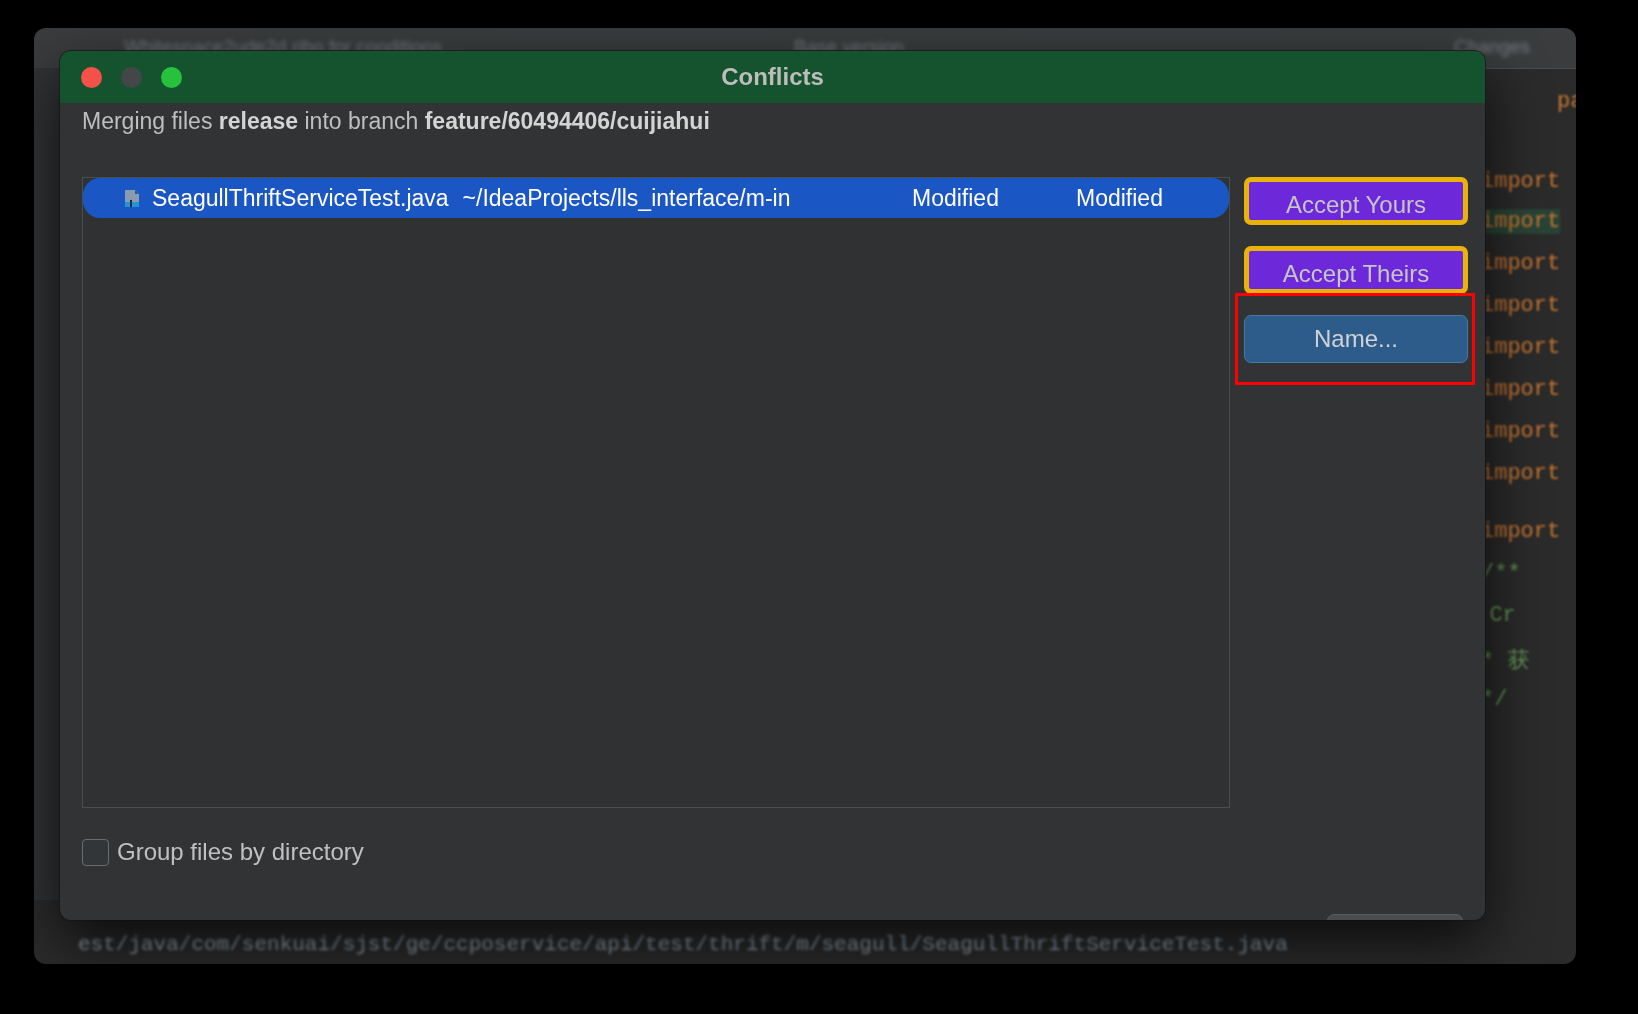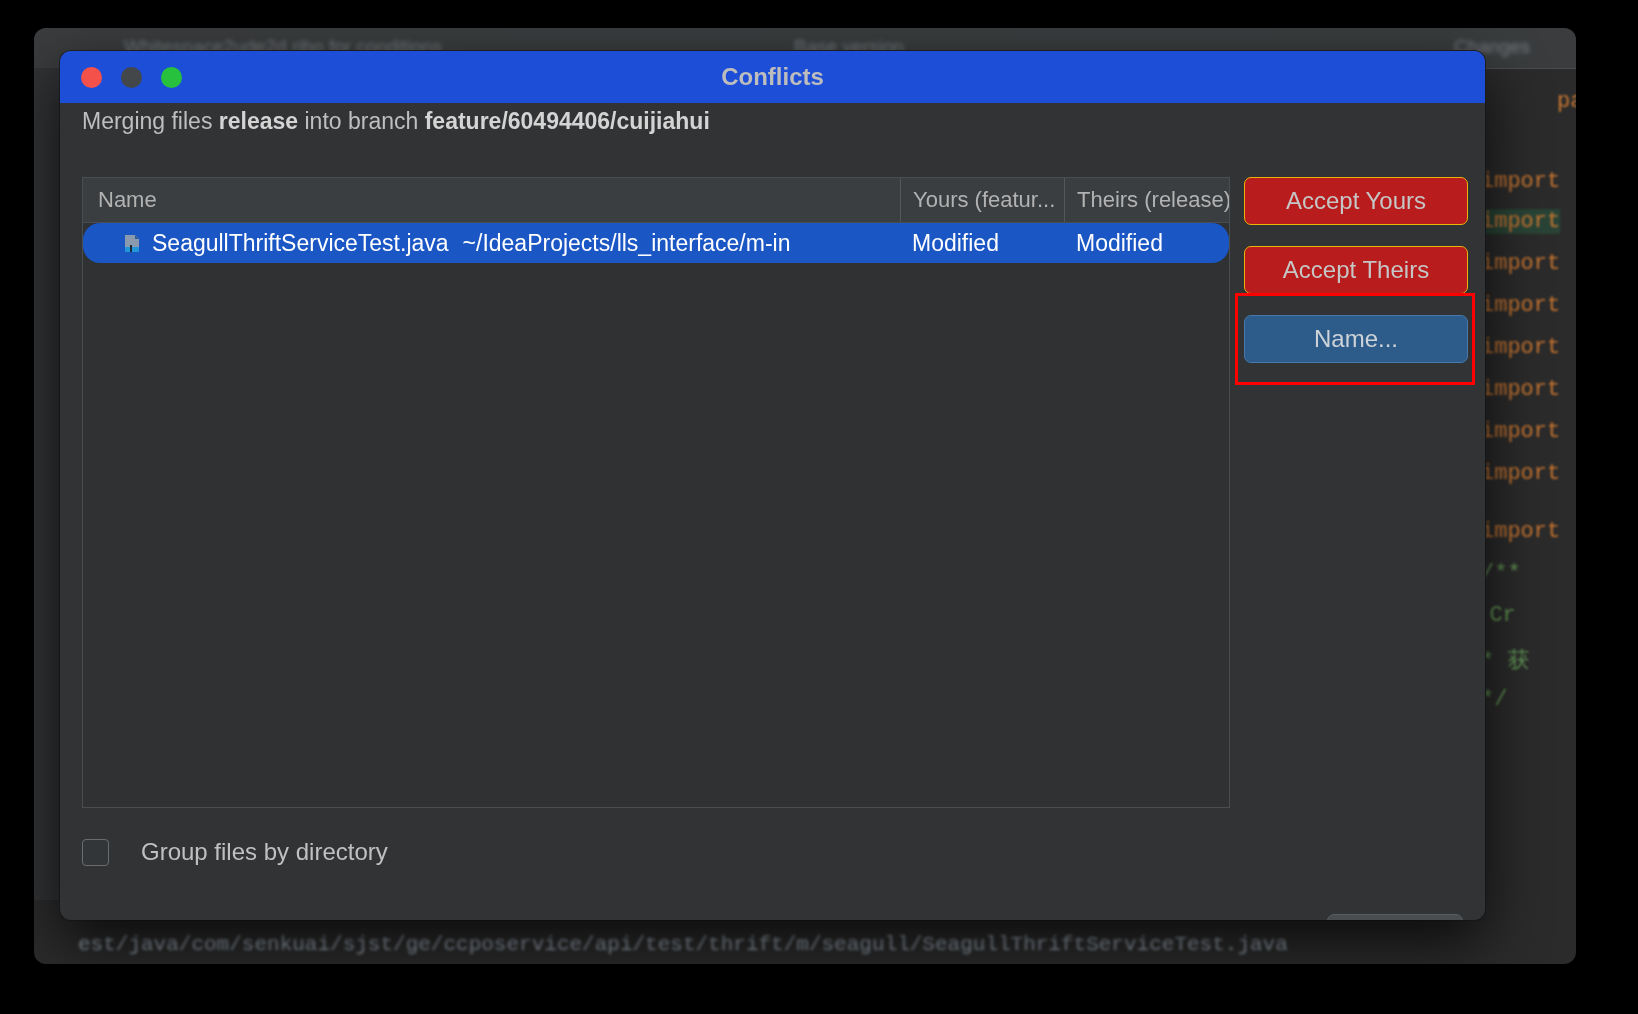--- a/index.html
+++ b/index.html
@@ -99,21 +99,21 @@
     width: 1425px;
     height: 869px;
     background: #313335;
     border-radius: 11px;
     box-shadow: 0 22px 60px rgba(0,0,0,.75), 0 0 0 1px #222426;
     overflow: hidden;
   }
   .titlebar {
     position: relative;
     height: 52px;
-    background: #1d4ed8;
+    background: #14532d;
   }
   .traffic {
     position: absolute;
     top: 16px;
     width: 21px;
     height: 21px;
     border-radius: 50%;
   }
   .tl-close { left: 21px;  background: #f4514a; }
   .tl-min   { left: 61px;  background: #434749; }
@@ -213,22 +213,22 @@
     width: 230px;
   }
   .btn {
     display: block;
     width: 224px;
     height: 48px;
     line-height: 46px;
     text-align: center;
     color: #c6c6c6;
     font-size: 24px;
-    background: #b91c1c;
-    border: 1px solid #eab308;
+    background: #6d28d9;
+    border: 5px solid #eab308;
     border-radius: 7px;
     box-sizing: border-box;
     margin-bottom: 21px;
     cursor: default;
   }
   .btn.primary {
     background: #2e5c8a;
     border: 1px solid #4779ad;
     color: #cdd3d8;
   }
@@ -258,21 +258,21 @@
   }
   .checkbox {
     width: 27px;
     height: 27px;
     border: 1px solid #6a6d6f;
     border-radius: 4px;
     background: #323638;
     box-sizing: border-box;
   }
   .checkbox-label {
-    margin-left: 32px;
+    margin-left: 8px;
     color: #c0c0c0;
     font-size: 24px;
     white-space: nowrap;
   }
 
   .footer {
     position: absolute;
     right: 0;
     top: 737px;
     width: 100%;
@@ -340,25 +340,20 @@
       <div class="dlg-title">Conflicts</div>
     </div>
 
     <div class="subtitle">
       <span>Merging files </span><b>release</b><span> into branch </span><b>feature/60494406/cuijiahui</b>
     </div>
 
     <div class="body-row">
 
       <div class="table-wrap">
-        <div class="thead">
-          <div class="th th-name">Name</div>
-          <div class="th th-yours">Yours (featur...</div>
-          <div class="th th-theirs">Theirs (release)</div>
-        </div>
 
         <div class="trow">
           <div class="cell cell-name">
             <span class="file-icon">
               <svg width="22" height="22" viewBox="0 0 22 22" xmlns="http://www.w3.org/2000/svg">
                 <path d="M4 3 h10 l4 4 v9 h-14 z" fill="#8a9bb0"></path>
                 <path d="M14 3 l4 4 h-4 z" fill="#2b5c9e"></path>
                 <rect x="4" y="15" width="14" height="5" fill="#2196d9"></rect>
                 <rect x="9" y="13" width="2" height="7" fill="#1f2b38"></rect>
               </svg>

